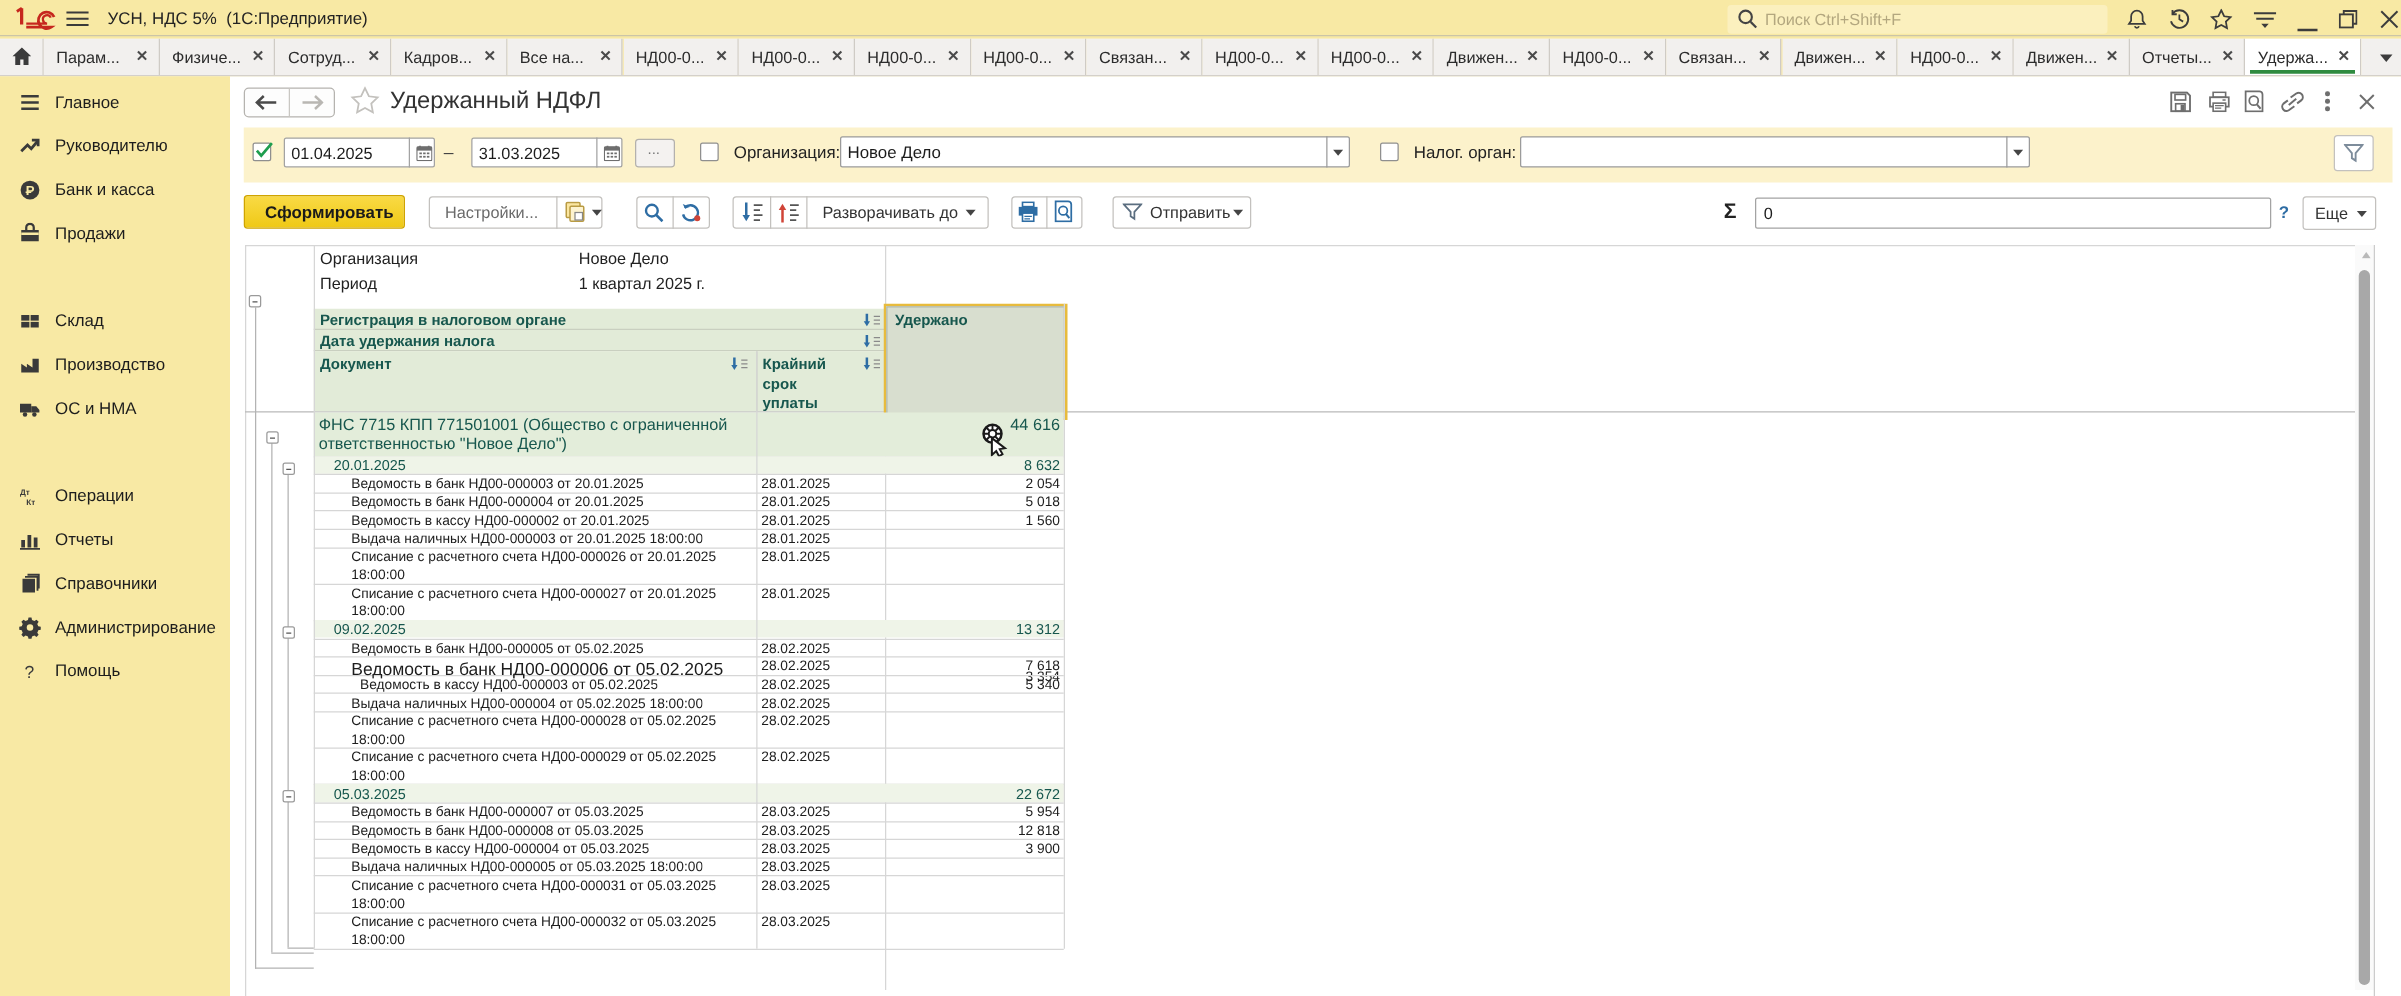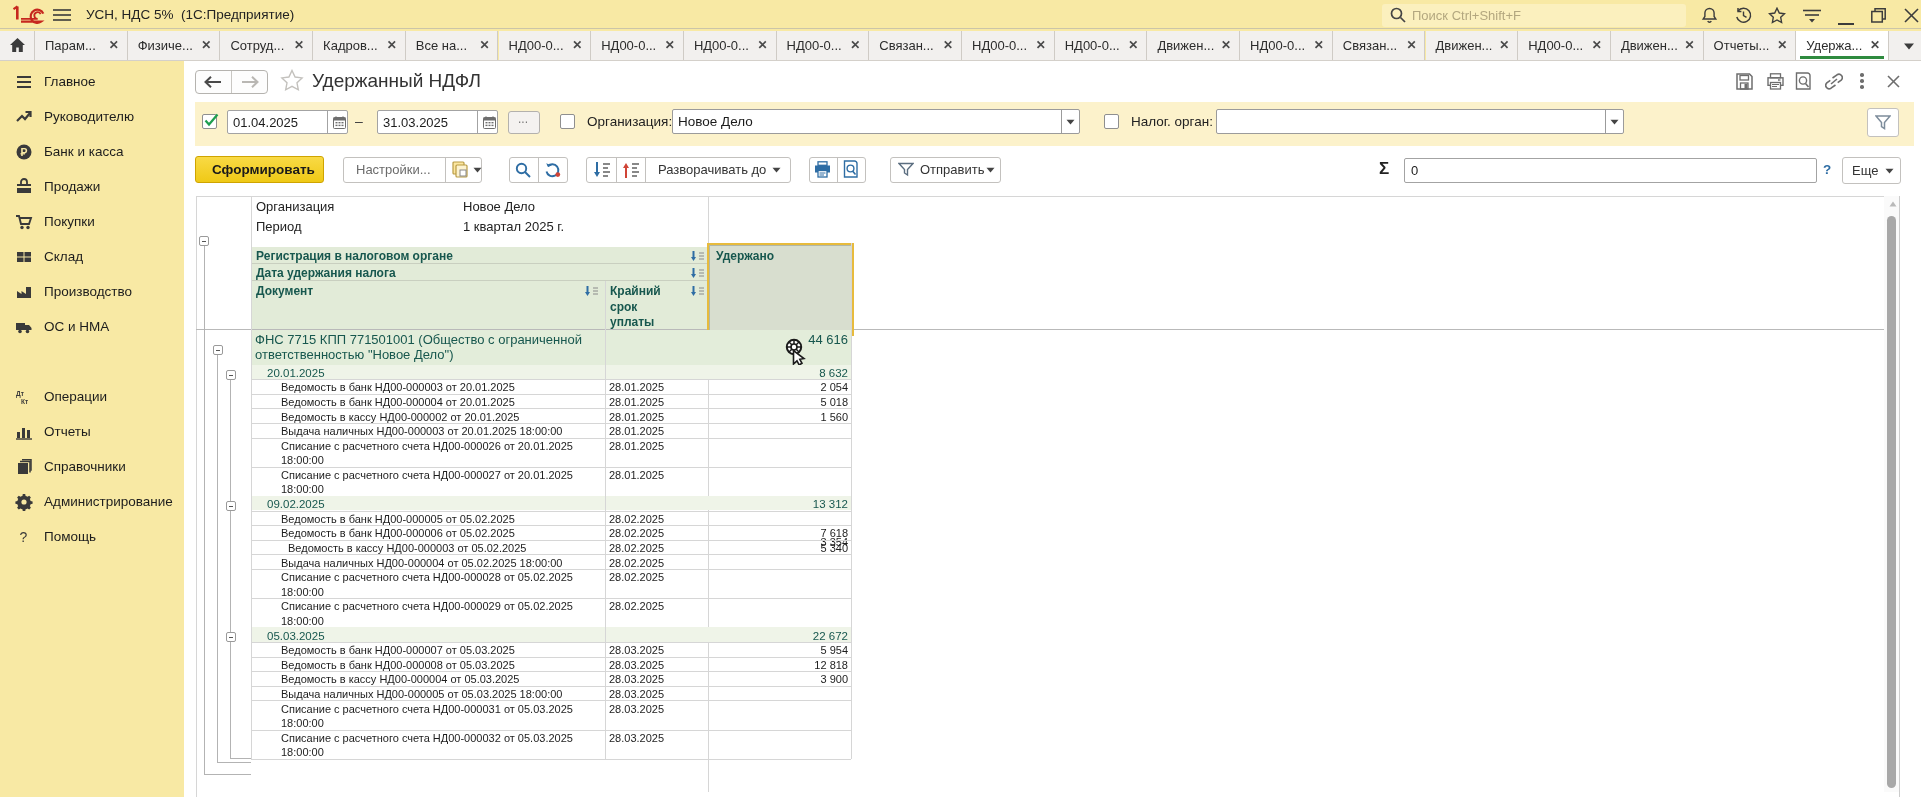--- a/index.html
+++ b/index.html
@@ -190,28 +190,20 @@
       </svg>
       <span class="sblbl">Банк и касса</span>
     </div>
 <div class="sbitem" style="top:176px">
       <svg class="sbicon" width="18" height="18" viewBox="0 0 18 18">
         <path d="M2 6 h14 v9 h-14 z" fill="#3a3a3a"></path>
         <path d="M6 6 V4 a3 3 0 0 1 6 0 v2" stroke="#3a3a3a" stroke-width="1.8" fill="none"></path>
         <rect x="2" y="8" width="14" height="2" fill="#f8e9a4"></rect>
       </svg>
       <span class="sblbl">Продажи</span>
-    </div>
-<div class="sbitem" style="top:211px">
-      <svg class="sbicon" width="18" height="18" viewBox="0 0 18 18">
-        <path d="M1 3 h3 l2 8 h8 l2 -6 h-12" stroke="#3a3a3a" stroke-width="1.9" fill="none"></path>
-        <circle cx="7" cy="14.5" r="1.7" fill="#3a3a3a"></circle>
-        <circle cx="13" cy="14.5" r="1.7" fill="#3a3a3a"></circle>
-      </svg>
-      <span class="sblbl">Покупки</span>
     </div>
 <div class="sbitem" style="top:246px">
       <svg class="sbicon" width="18" height="18" viewBox="0 0 18 18">
         <rect x="2" y="4" width="6.5" height="4.5" fill="#3a3a3a"></rect>
         <rect x="9.5" y="4" width="6.5" height="4.5" fill="#3a3a3a"></rect>
         <rect x="2" y="9.5" width="6.5" height="4.5" fill="#3a3a3a"></rect>
         <rect x="9.5" y="9.5" width="6.5" height="4.5" fill="#3a3a3a"></rect>
       </svg>
       <span class="sblbl">Склад</span>
     </div>
@@ -549,21 +541,21 @@
 <div class="cell" style="left:609px;top:468.9px;font-size:11px;color:#1d1d1d">28.01.2025</div>
 <div class="abs" style="left:251px;top:495.9px;width:600px;height:14.6px;background:#eff4e8"></div>
 <div class="gline" style="left:251px;top:510.5px;width:600px;height:1px"></div>
 <div class="cell grp" style="left:267px;top:498.1px;font-size:11.5px;color:#17574e">09.02.2025</div>
 <div class="cell val grp" style="left:712px;top:498.1px;width:136px;font-size:11.5px;color:#17574e">13 312</div>
 <div class="gline" style="left:251px;top:525.1px;width:600px;height:1px"></div>
 <div class="cell " style="left:281px;top:512.7px;font-size:11px;color:#1d1d1d">Ведомость в банк НД00-000005 от 05.02.2025</div>
 <div class="cell" style="left:609px;top:512.7px;font-size:11px;color:#1d1d1d">28.02.2025</div>
 <div class="cell val " style="left:712px;top:536px;width:136px;font-size:11px;color:#1d1d1d">3 354</div>
 <div class="gline" style="left:251px;top:539.7px;width:600px;height:1px"></div>
-<div class="cell " style="left:281px;top:527.3px;font-size:11px;color:#1d1d1d">Ведомость в банк НД00-000006 от 05.02.2025</div>
+<div class="cell " style="left:281px;top:527.3px;font-size:14px;color:#1d1d1d">Ведомость в банк НД00-000006 от 05.02.2025</div>
 <div class="cell" style="left:609px;top:527.3px;font-size:11px;color:#1d1d1d">28.02.2025</div>
 <div class="cell val " style="left:712px;top:527.3px;width:136px;font-size:11px;color:#1d1d1d">7 618</div>
 <div class="gline" style="left:251px;top:554.3px;width:600px;height:1px"></div>
 <div class="cell " style="left:288px;top:541.9px;font-size:11px;color:#1d1d1d">Ведомость в кассу НД00-000003 от 05.02.2025</div>
 <div class="cell" style="left:609px;top:541.9px;font-size:11px;color:#1d1d1d">28.02.2025</div>
 <div class="cell val " style="left:712px;top:541.9px;width:136px;font-size:11px;color:#1d1d1d">5 340</div>
 <div class="gline" style="left:251px;top:568.9px;width:600px;height:1px"></div>
 <div class="cell " style="left:281px;top:556.5px;font-size:11px;color:#1d1d1d">Выдача наличных НД00-000004 от 05.02.2025 18:00:00</div>
 <div class="cell" style="left:609px;top:556.5px;font-size:11px;color:#1d1d1d">28.02.2025</div>
 <div class="gline" style="left:251px;top:598.1px;width:600px;height:1px"></div>

